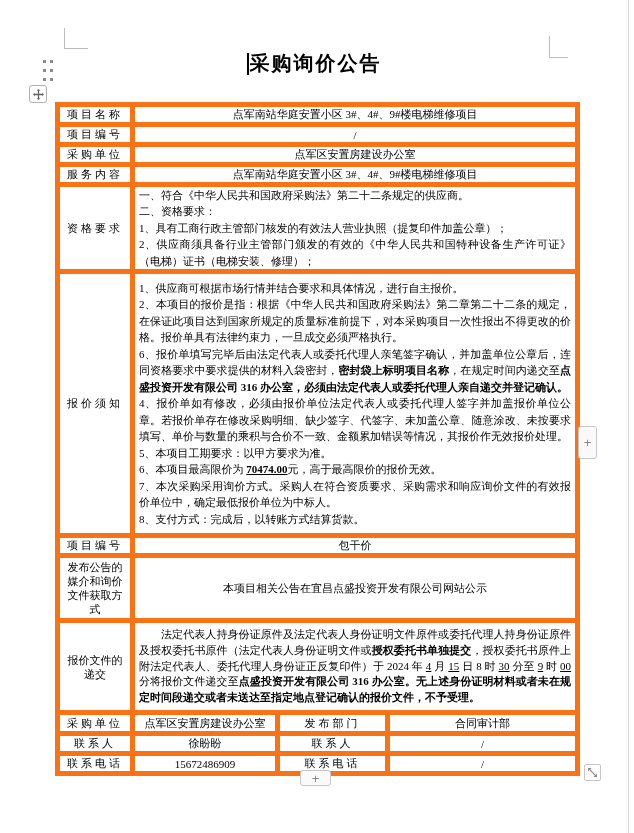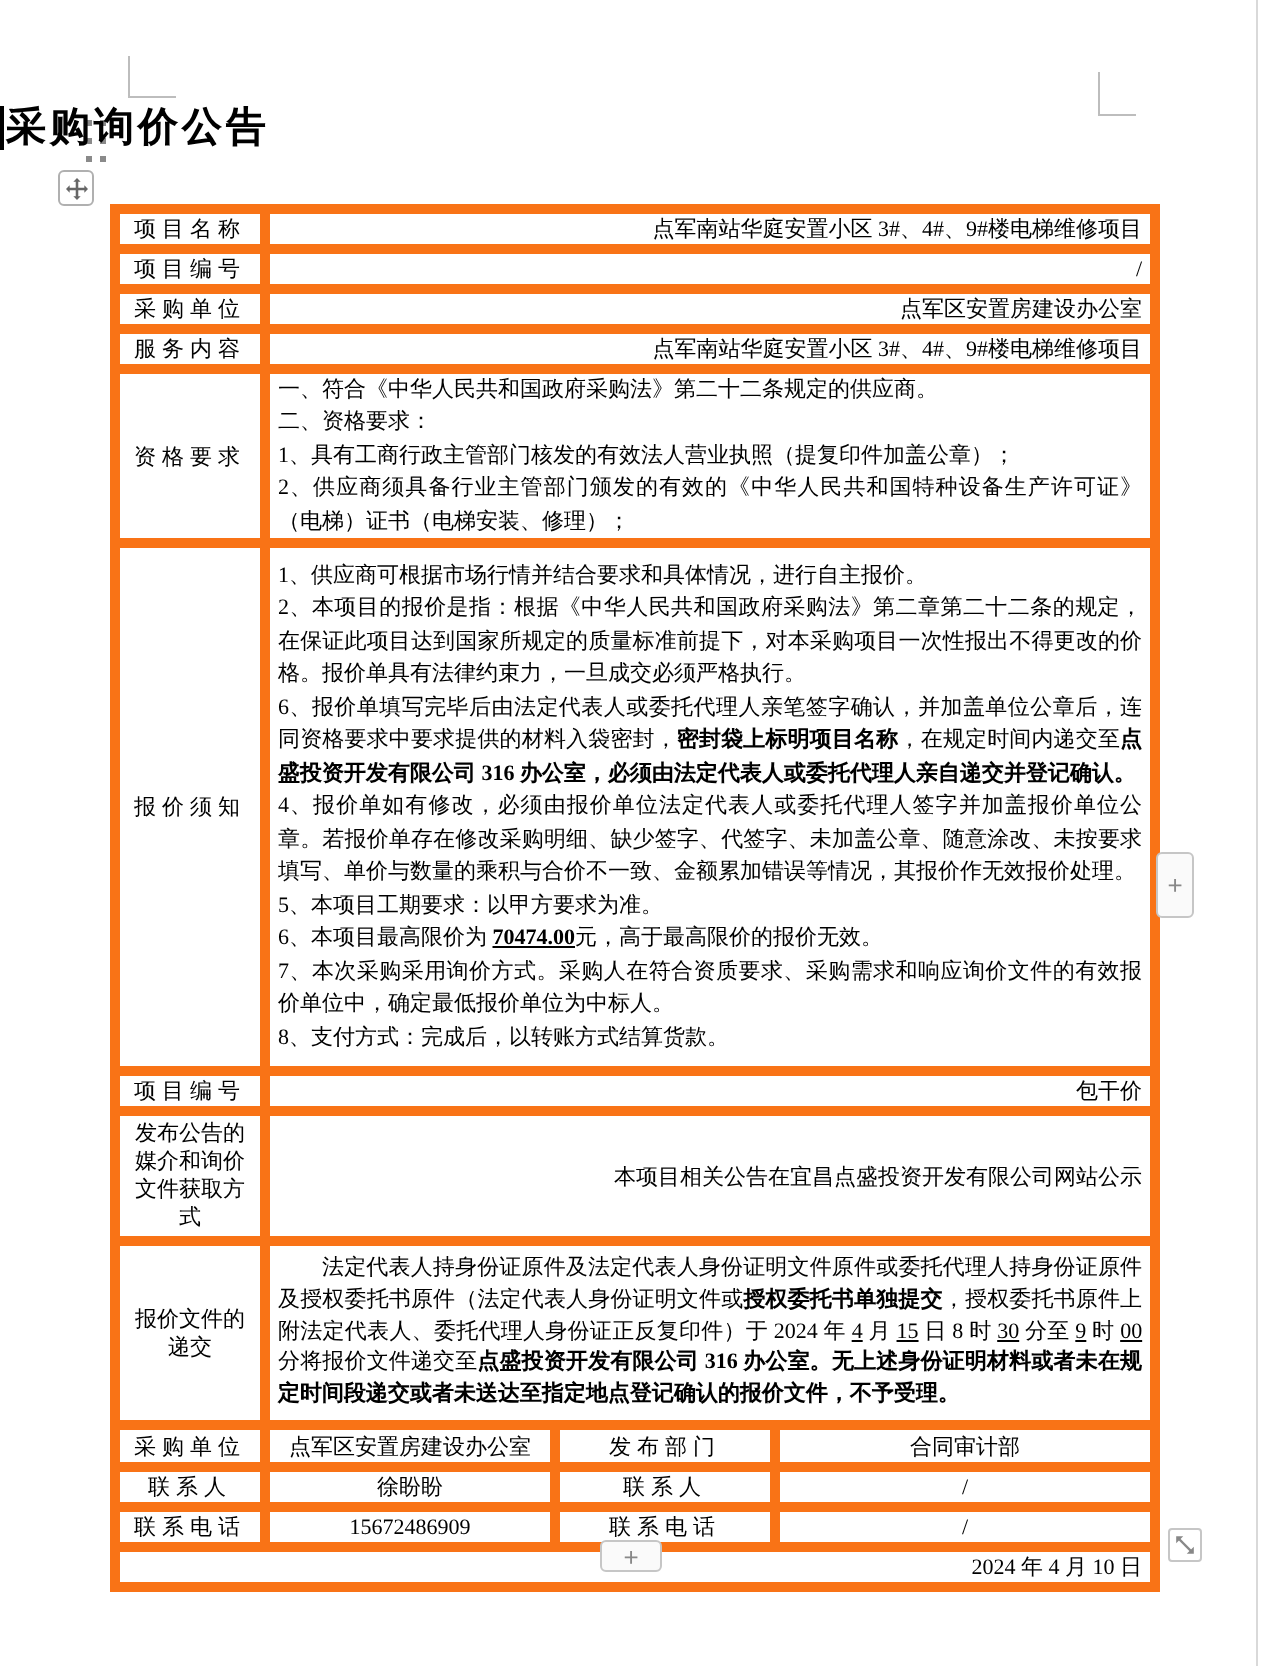--- a/index.html
+++ b/index.html
@@ -22,30 +22,30 @@
   
   .add-btn { position:absolute; background:#fafafa; border:1px solid #c6c6c6; border-radius:3px;
     color:#888; font-family:"Liberation Sans",sans-serif; font-size:13px; line-height:1;
     display:flex; align-items:center; justify-content:center; }
   .add-col { left:578px; top:426px; width:19px; height:33px; }
   .add-row { left:300px; top:770px; width:31px; height:16px; }
   
   .resize-handle { position:absolute; left:584px; top:764px; width:17px; height:17px; background:#fff;
     border:1px solid #c6c6c6; border-radius:2px; display:flex; align-items:center; justify-content:center; }
   
-  .title-wrap { position:absolute; left:0; top:50px; width:628px; }
+  .title-wrap { position:absolute; left:0; top:50px; width:628px; text-align:center; }
   .title { font-size:20px; font-weight:bold; letter-spacing:2px; display:inline-flex; align-items:center; }
   .caret { display:inline-block; width:2px; height:22px; background:#000; margin-right:1px; }
   
   .doc-table { position:absolute; left:55px; top:102px; width:520px; border-collapse:collapse;
     table-layout:fixed; font-size:11px; }
   .doc-table td { border:5px solid #f97316; padding:0 4px; vertical-align:middle; overflow:hidden; }
   .lbl { text-align:center; letter-spacing:3px; }
   .lbl.tight { letter-spacing:0; line-height:14px; padding:2px 4px; }
-  .val { text-align:right; padding:0 6px; }
+  .val { text-align:center; padding:0 6px; }
   .multi { padding:2px 6px; line-height:16.5px; text-align:justify; }
   .qual { line-height:16.4px; }
   .sub { line-height:15.8px; }
   .indent { text-indent:2em; }
   .ctr { text-align:center; }
   .date-cell { text-align:right; padding-right:8px; }
   .para span { white-space:pre-wrap; }
 </style>
 </head>
 <body>
@@ -147,23 +147,20 @@
       <td class="ctr">徐盼盼</td>
       <td class="lbl">联系人</td>
       <td class="ctr">/</td>
     </tr>
     <tr>
       <td class="lbl" style="height:17px">联系电话</td>
       <td class="ctr">15672486909</td>
       <td class="lbl">联系电话</td>
       <td class="ctr">/</td>
     </tr>
-    <tr>
-      <td class="date-cell" colspan="4" style="height:19px">2024 年 4 月 10 日</td>
-    </tr>
   </tbody>
 </table>
 
 <div class="add-btn add-col">+</div>
 <div class="add-btn add-row">+</div>
 <div class="resize-handle">
   <svg width="11" height="11" viewBox="0 0 10 10">
     <path d="M1 1 L4.2 1 L1 4.2 Z" fill="#888"></path>
     <path d="M9 9 L5.8 9 L9 5.8 Z" fill="#888"></path>
     <line x1="2" y1="2" x2="8" y2="8" stroke="#888" stroke-width="1"></line>

